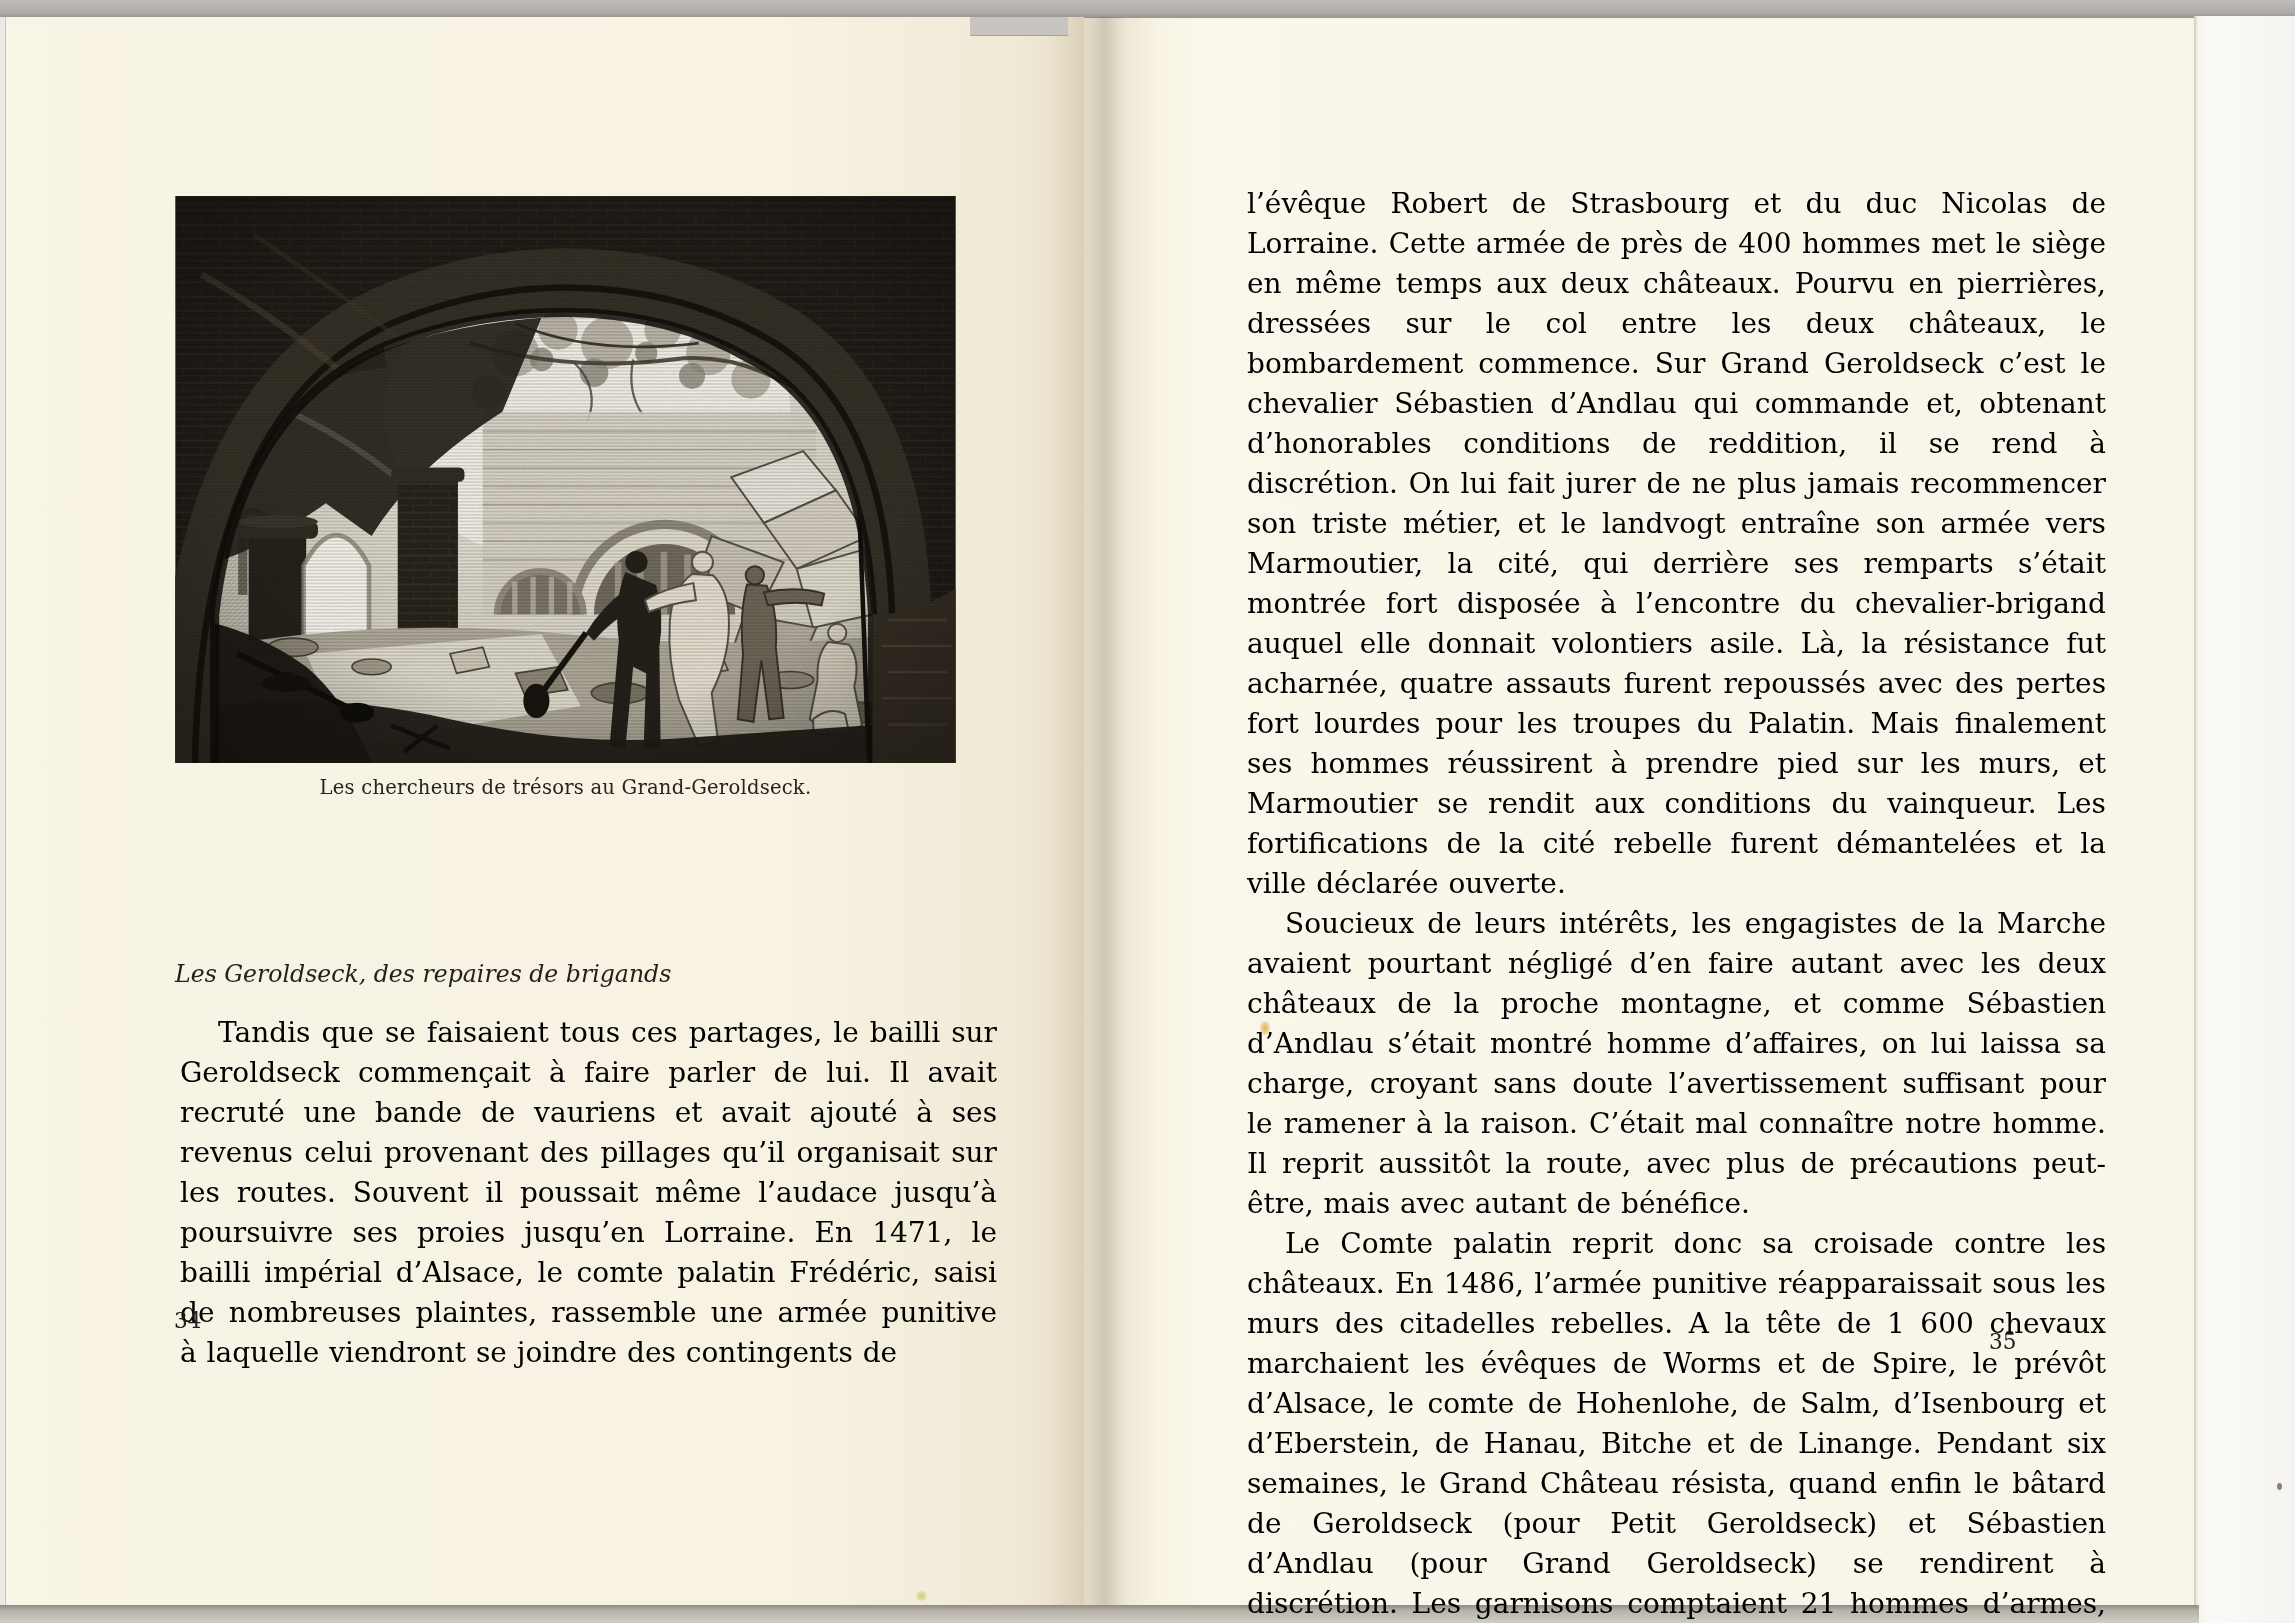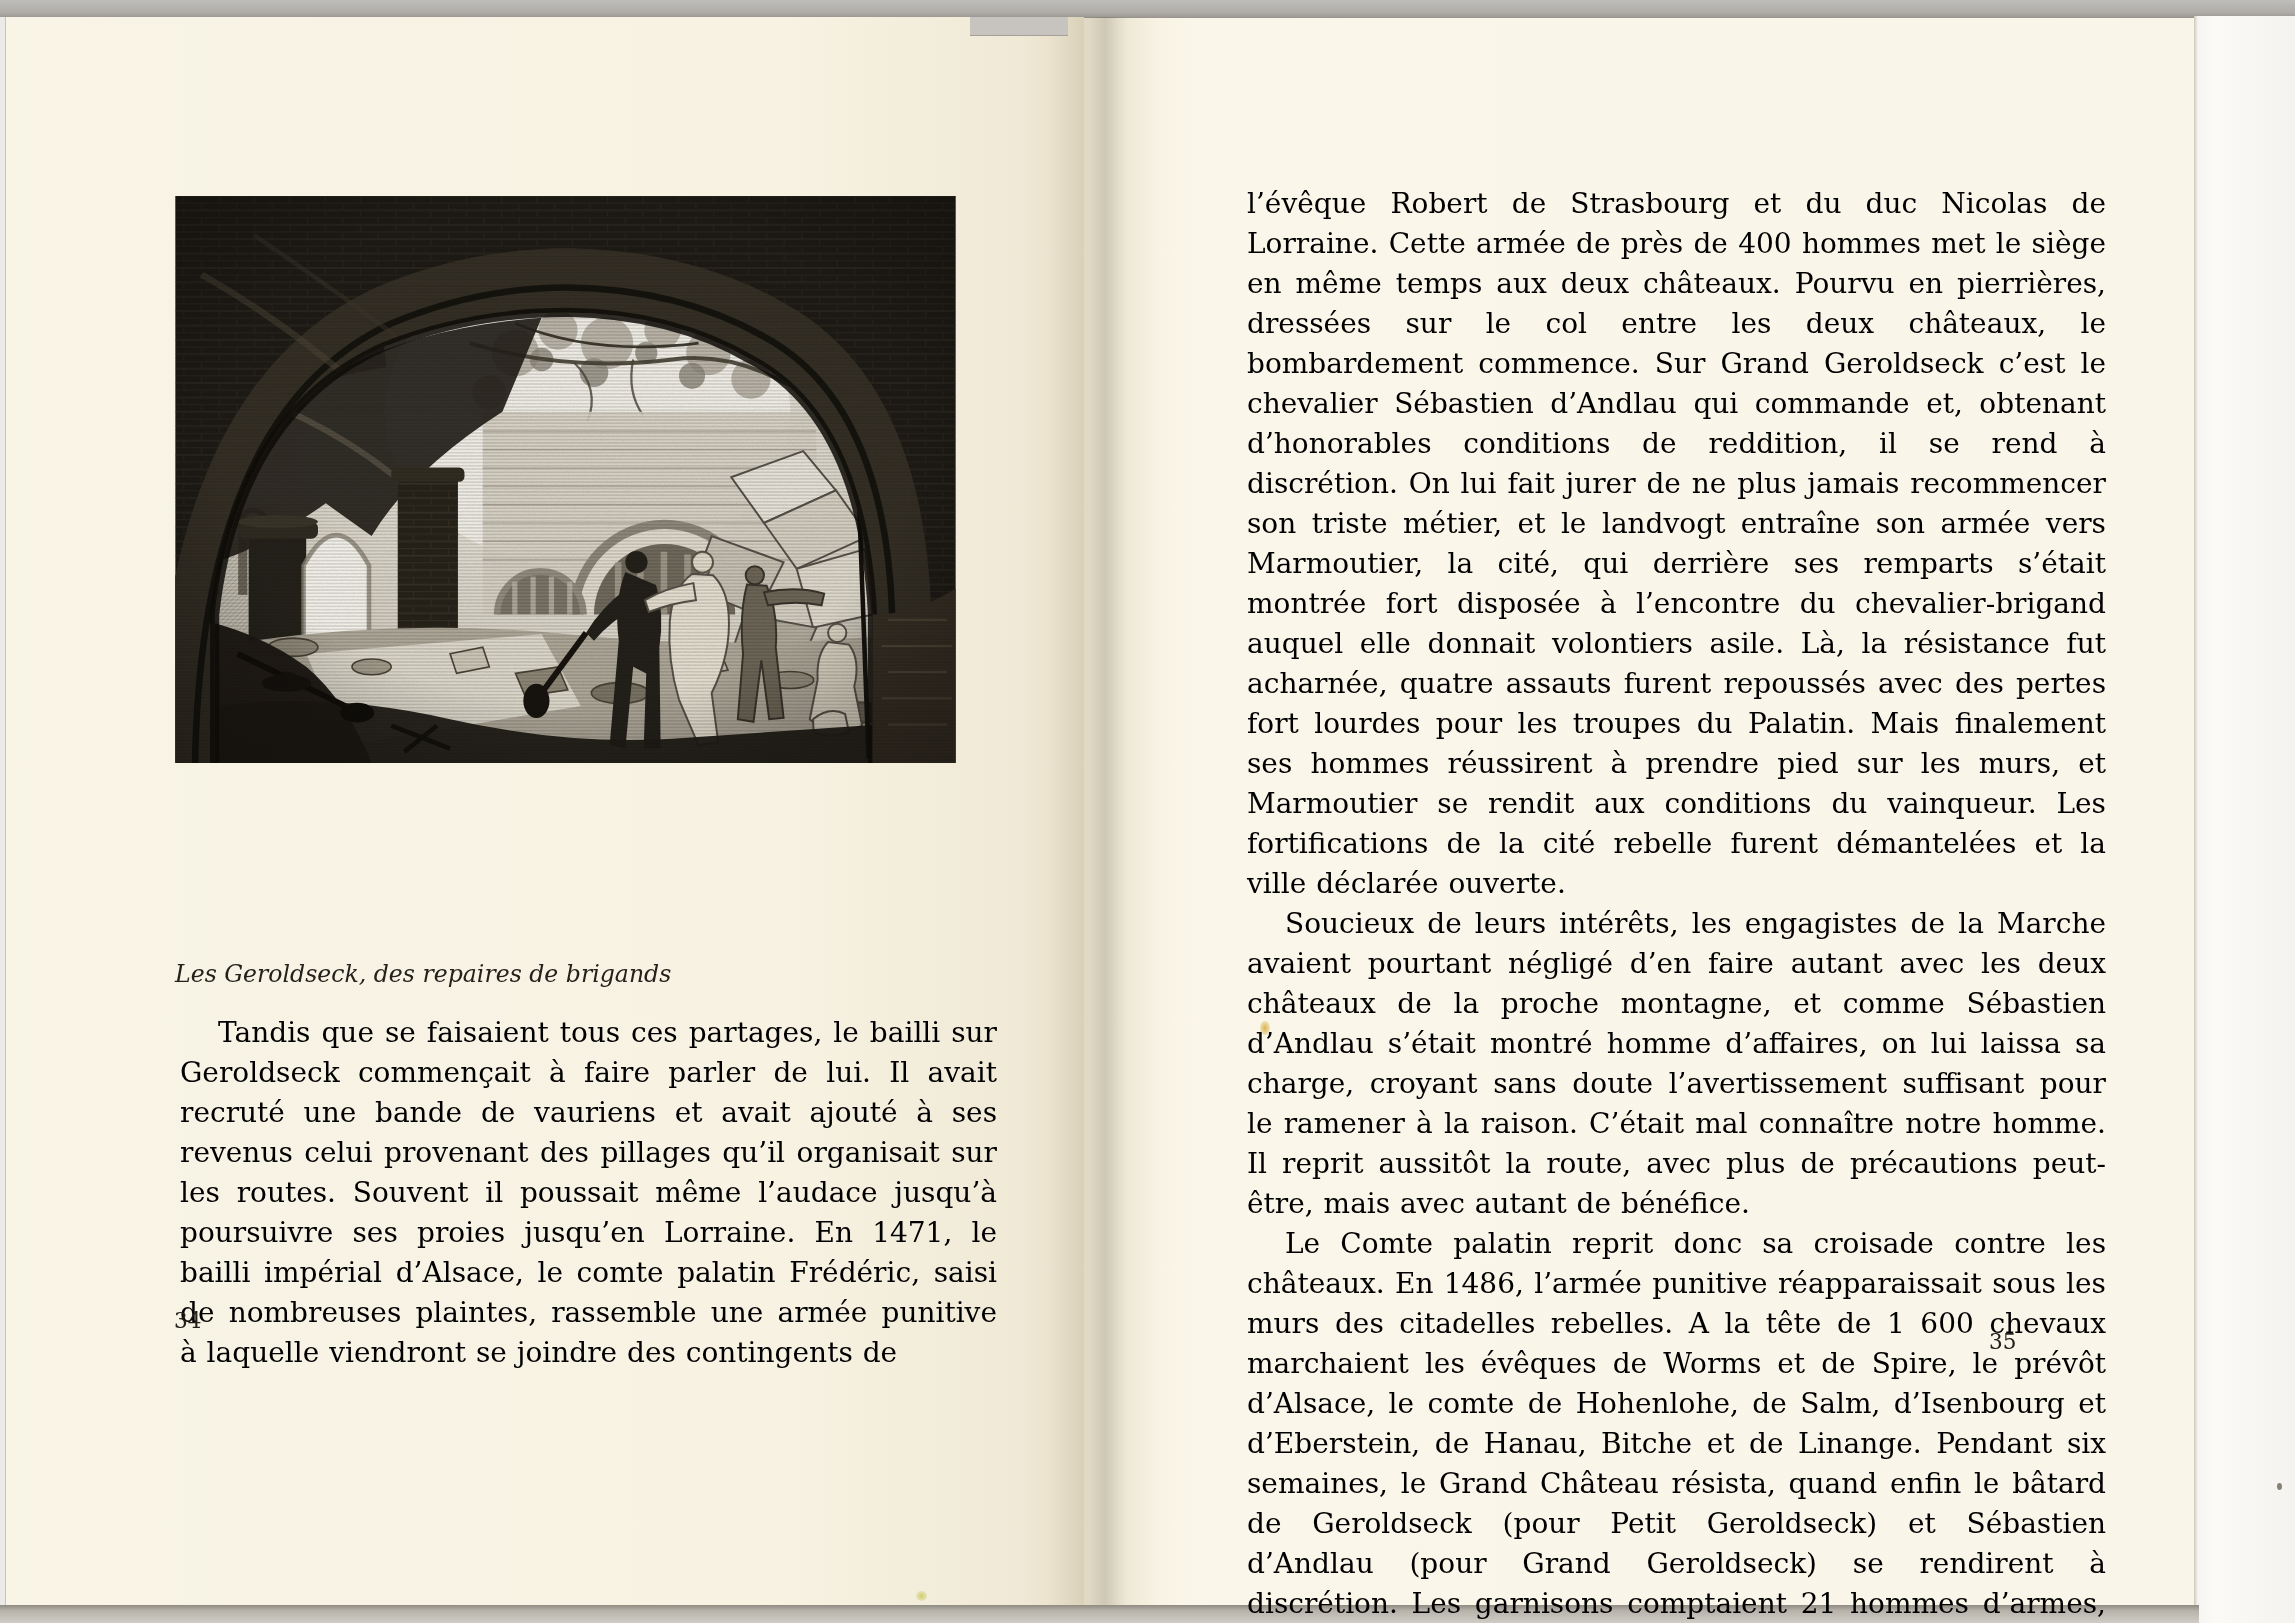--- a/index.html
+++ b/index.html
@@ -220,20 +220,21 @@
     <path d="M1066,640 L1066,867 L1193,867 L1193,600 Q1130,640 1066,640 Z" fill="#362f24"></path>
     <g stroke="#5c5443" stroke-width="3" opacity="0.7" fill="none">
       <path d="M1090,648 H1180 M1080,688 H1188 M1090,728 H1180 M1080,768 H1188 M1090,808 H1180"></path>
     </g>
 
     <rect width="1193" height="867" fill="url(#hatch)" opacity="0.28"></rect>
     <rect width="1193" height="867" fill="url(#vig)"></rect>
     <rect width="1193" height="867" filter="url(#grain)" opacity="0.2" style="mix-blend-mode:multiply"></rect>
   </svg>
 
+  <div class="abs caption">Les chercheurs de trésors au Grand-Geroldseck.</div>
 
 
   <div class="abs heading">Les Geroldseck, des repaires de brigands</div>
 
   <div class="abs leftbody bodytext indent">Tandis que se faisaient tous ces partages, le bailli sur Geroldseck commençait à faire parler de lui. Il avait recruté une bande de vauriens et avait ajouté à ses revenus celui provenant des pillages qu’il organisait sur les routes. Souvent il poussait même l’audace jusqu’à poursuivre ses proies jusqu’en Lorraine. En 1471, le bailli impérial d’Alsace, le comte palatin Frédéric, saisi de nombreuses plaintes, rassemble une armée punitive à laquelle viendront se joindre des contingents de</div>
 
   <div class="abs pagenum pn-left">34</div>
 
   <div class="abs rightbody bodytext">
     <p>l’évêque Robert de Strasbourg et du duc Nicolas de Lorraine. Cette armée de près de 400 hommes met le siège en même temps aux deux châteaux. Pourvu en pierrières, dressées sur le col entre les deux châteaux, le bombardement commence. Sur Grand Geroldseck c’est le chevalier Sébastien d’Andlau qui commande et, obtenant d’honorables conditions de reddition, il se rend à discrétion. On lui fait jurer de ne plus jamais recommencer son triste métier, et le landvogt entraîne son armée vers Marmoutier, la cité, qui derrière ses remparts s’était montrée fort disposée à l’encontre du chevalier-brigand auquel elle donnait volontiers asile. Là, la résistance fut acharnée, quatre assauts furent repoussés avec des pertes fort lourdes pour les troupes du Palatin. Mais finalement ses hommes réussirent à prendre pied sur les murs, et Marmoutier se rendit aux conditions du vainqueur. Les fortifications de la cité rebelle furent démantelées et la ville déclarée ouverte.</p>

